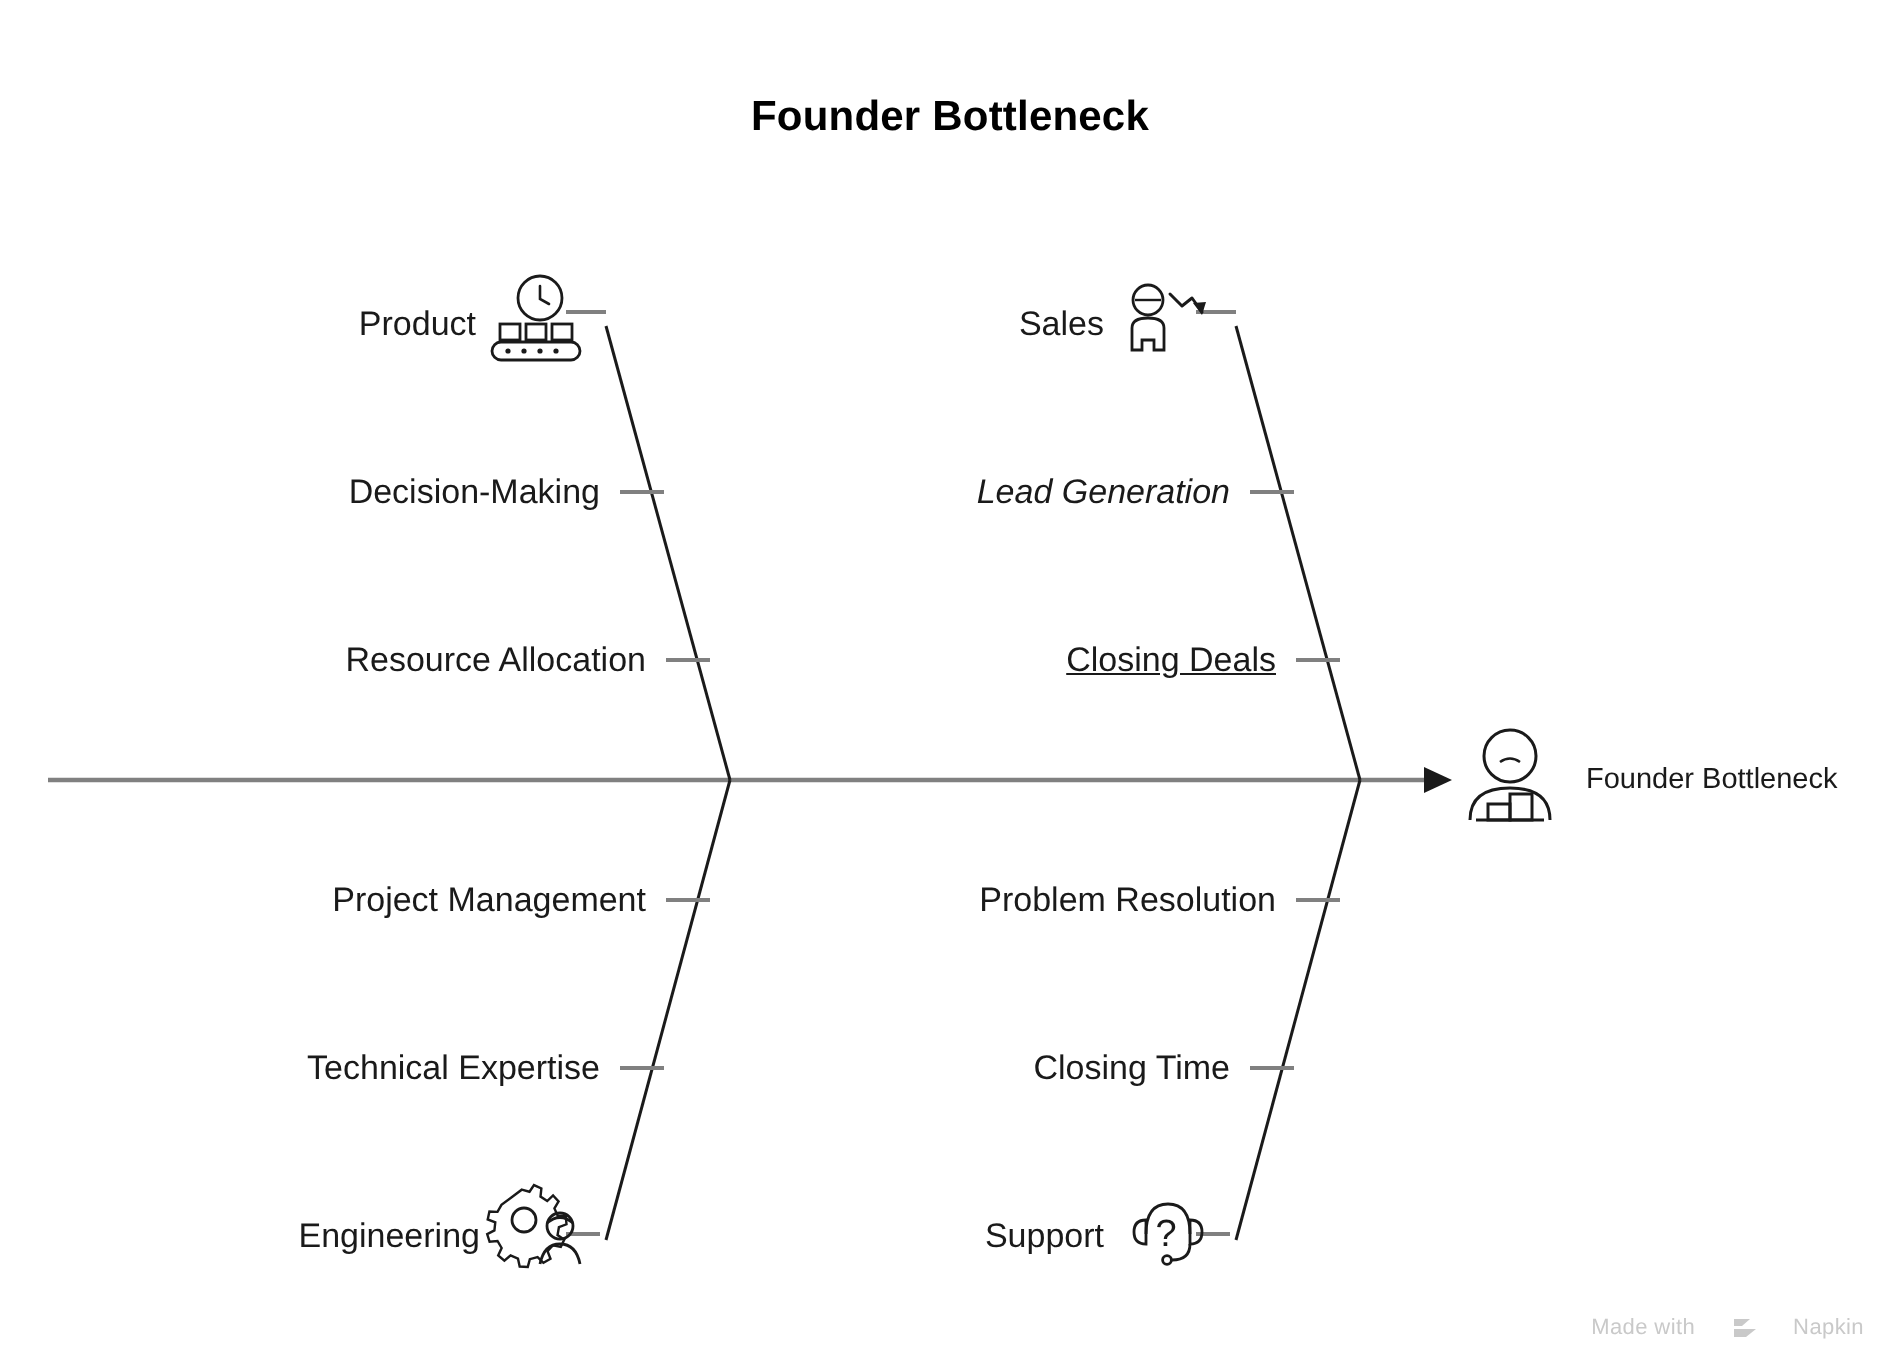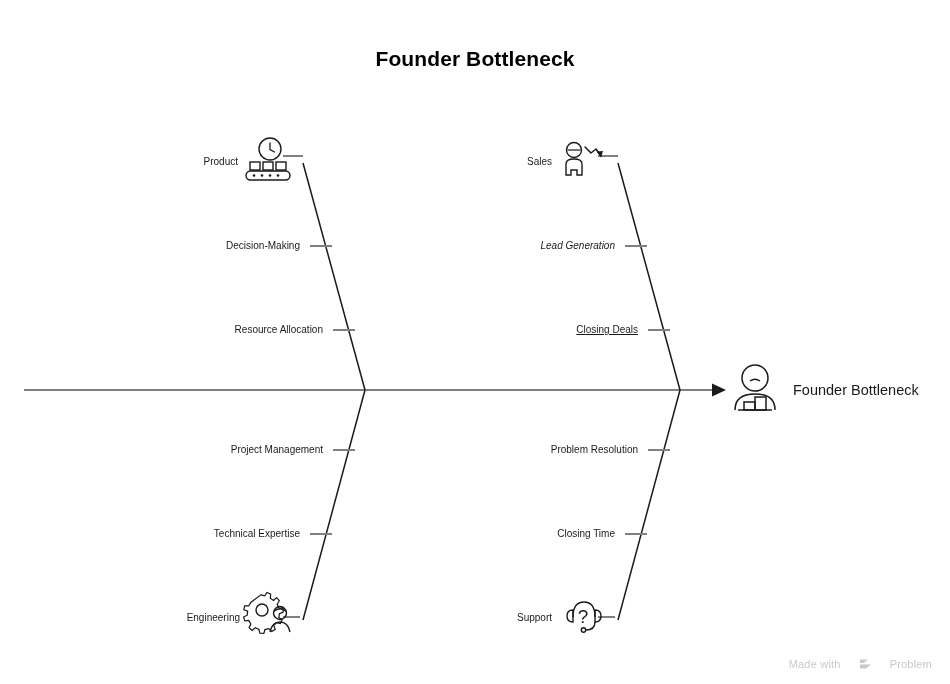--- a/index.html
+++ b/index.html
@@ -26,21 +26,21 @@
     left: 0;
     width: 950px;
     text-align: center;
     font-size: 21px;
     font-weight: bold;
     color: #000000;
     letter-spacing: 0.1px;
   }
   .bone-label {
     position: absolute;
-    font-size: 10px;
+    font-size: 17px;
     color: #1a1a1a;
     white-space: nowrap;
     line-height: 1;
   }
   .bone-label.right-align {
     text-align: right;
     transform: translate(-100%, -50%);
   }
   .effect-label {
     position: absolute;
@@ -169,14 +169,14 @@
 <div class="effect-label">Founder Bottleneck</div>
 
 <div class="watermark">
   <span>Made with</span>
   <span>
     <svg width="13" height="12" viewBox="0 0 13 12" aria-hidden="true">
       <path d="M1 1.5 L9 1.5 L5 5 L1 5 Z" fill="#c9c9c9"></path>
       <path d="M1 6.5 L12 6.5 L7 10.5 L1 10.5 Z" fill="#c9c9c9"></path>
     </svg>
   </span>
-  <span>Problem</span>
+  <span>Napkin</span>
 </div>
 
 </body></html>

